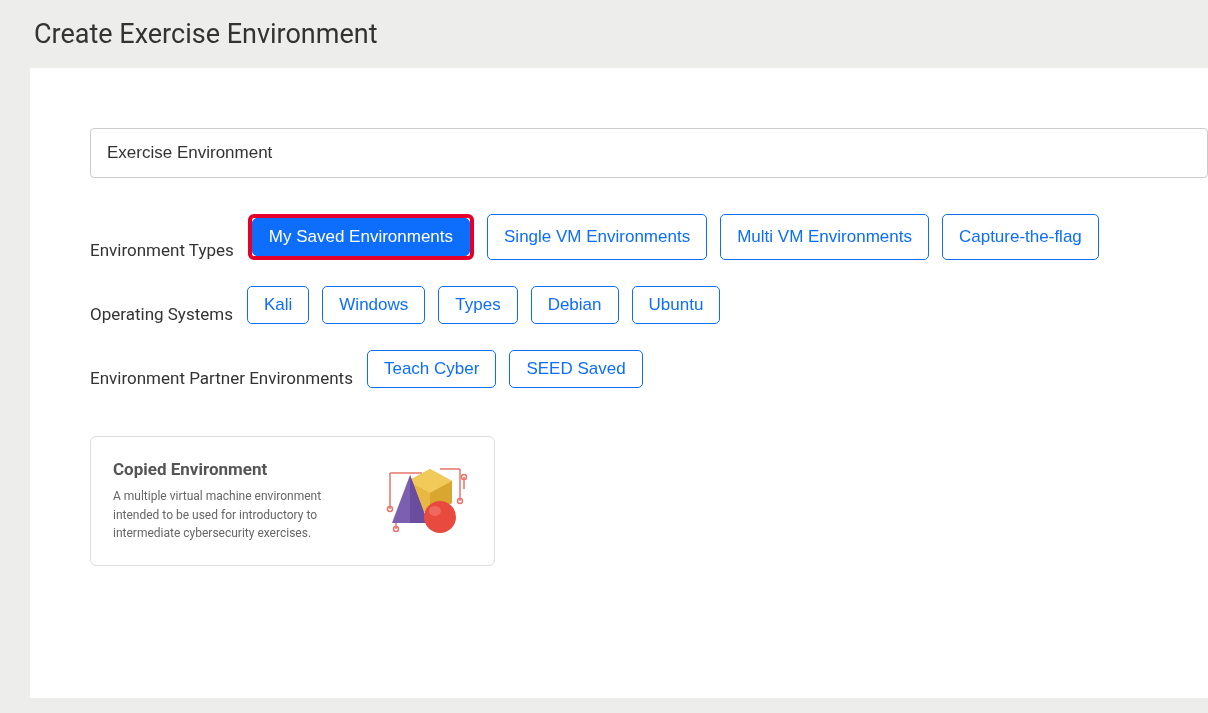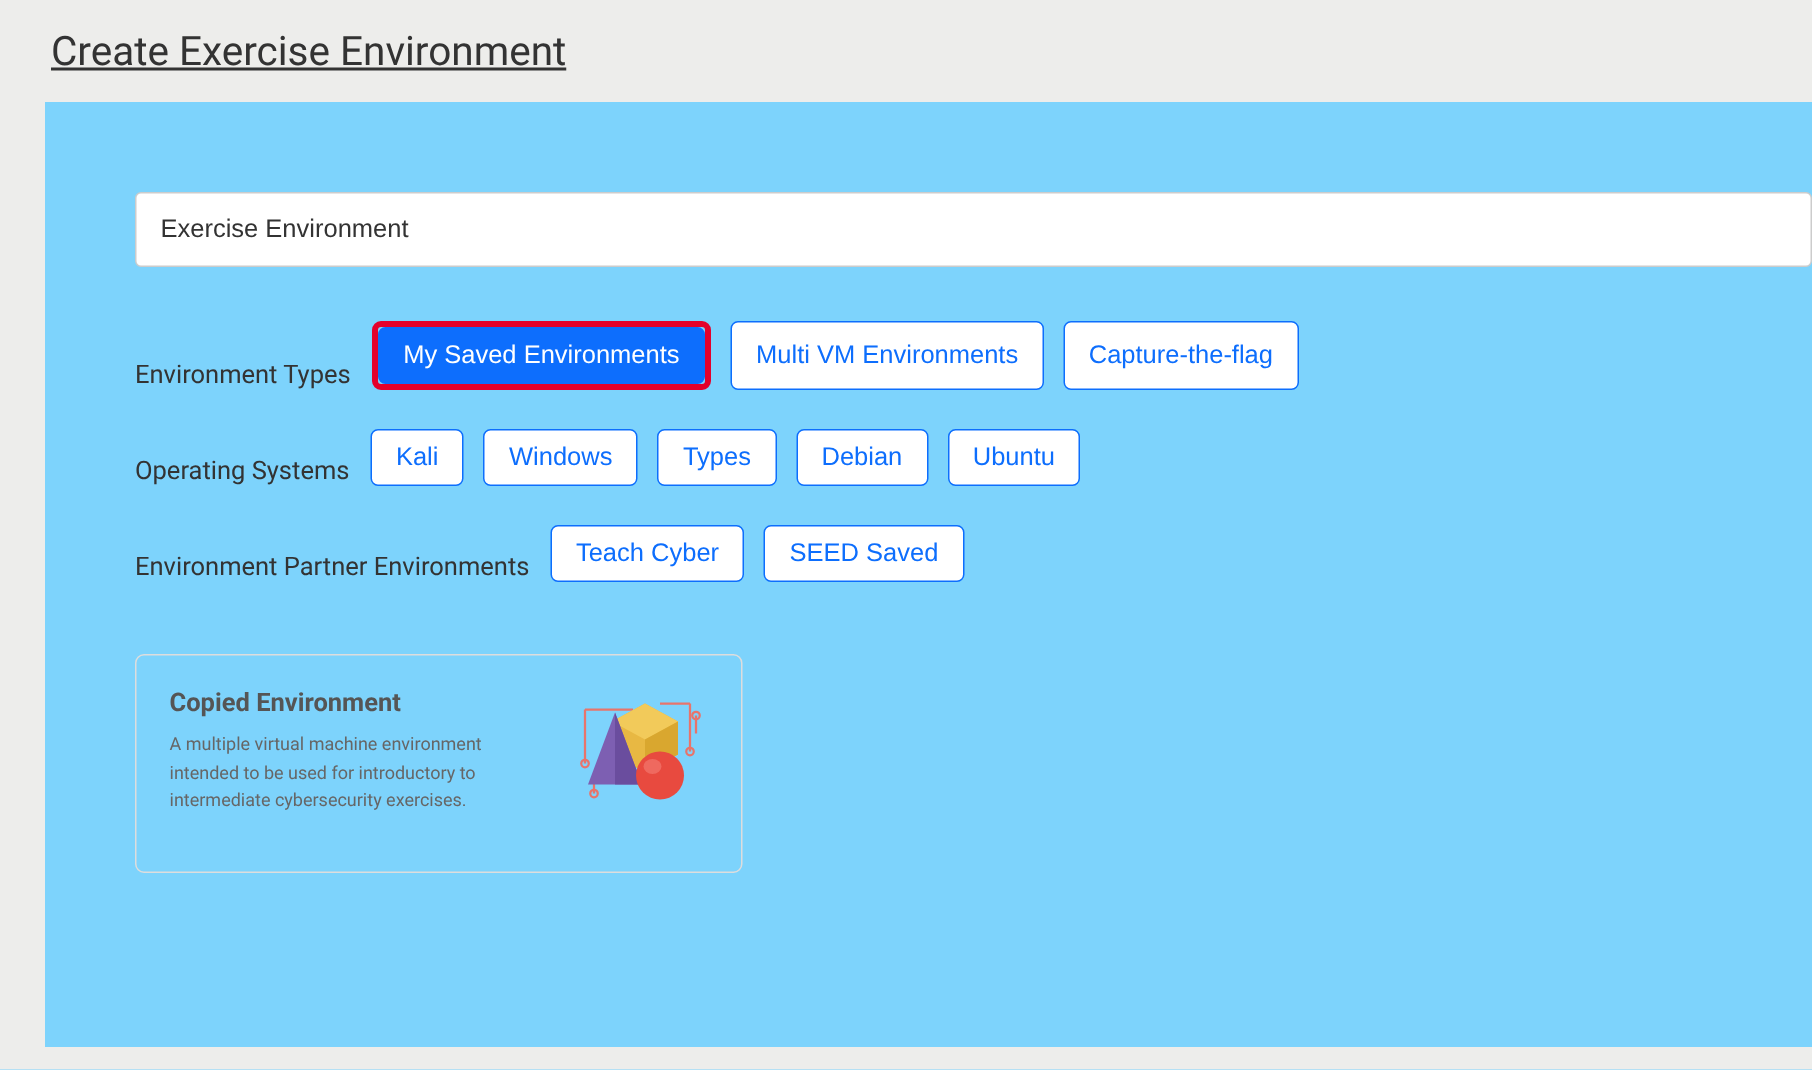--- a/index.html
+++ b/index.html
@@ -16,24 +16,23 @@
       overflow: hidden;
     }
     .page-container {
       padding-top: 0;
     }
     .page-title {
       font-size: 27px;
       font-weight: 400;
       color: #333;
       padding: 18px 0 18px 34px;
-      text-decoration: underline;
     }
     .content-panel {
-      background-color: #7dd3fc;
+      background-color: #ffffff;
       margin-left: 30px;
       margin-right: 0;
       padding: 60px 0 40px 60px;
       min-height: 630px;
     }
     .input-field {
       width: 100%;
       border: 1px solid #ccc;
       border-radius: 4px;
       padding: 14px 16px;
@@ -87,21 +86,21 @@
       margin: 0;
     }
     .card-grid {
       display: flex;
       gap: 24px;
       margin-top: 48px;
     }
     .env-card {
       border: 1px solid #ddd;
       border-radius: 6px;
-      padding: 22px 22px 38px 22px;
+      padding: 22px 22px 22px 22px;
       width: 405px;
       display: flex;
       gap: 16px;
       align-items: flex-start;
     }
     .env-card-text {
       flex: 1;
     }
     .env-card-title {
       font-size: 17px;
@@ -134,20 +133,21 @@
   <div class="content-panel">
 
     <input type="text" class="input-field" value="Exercise Environment" style="">
 
     <div class="filter-row">
       <span class="filter-label">Environment Types</span>
       <div class="filter-buttons">
         <span class="highlight-wrap">
           <button class="filter-button active-inner">My Saved Environments</button>
         </span>
+        <button class="filter-button">Single VM Environments</button>
         <button class="filter-button">Multi VM Environments</button>
         <button class="filter-button">Capture-the-flag</button>
       </div>
     </div>
 
     <div class="filter-row">
       <span class="filter-label">Operating Systems</span>
       <div class="filter-buttons">
         <button class="filter-button">Kali</button>
         <button class="filter-button">Windows</button>

